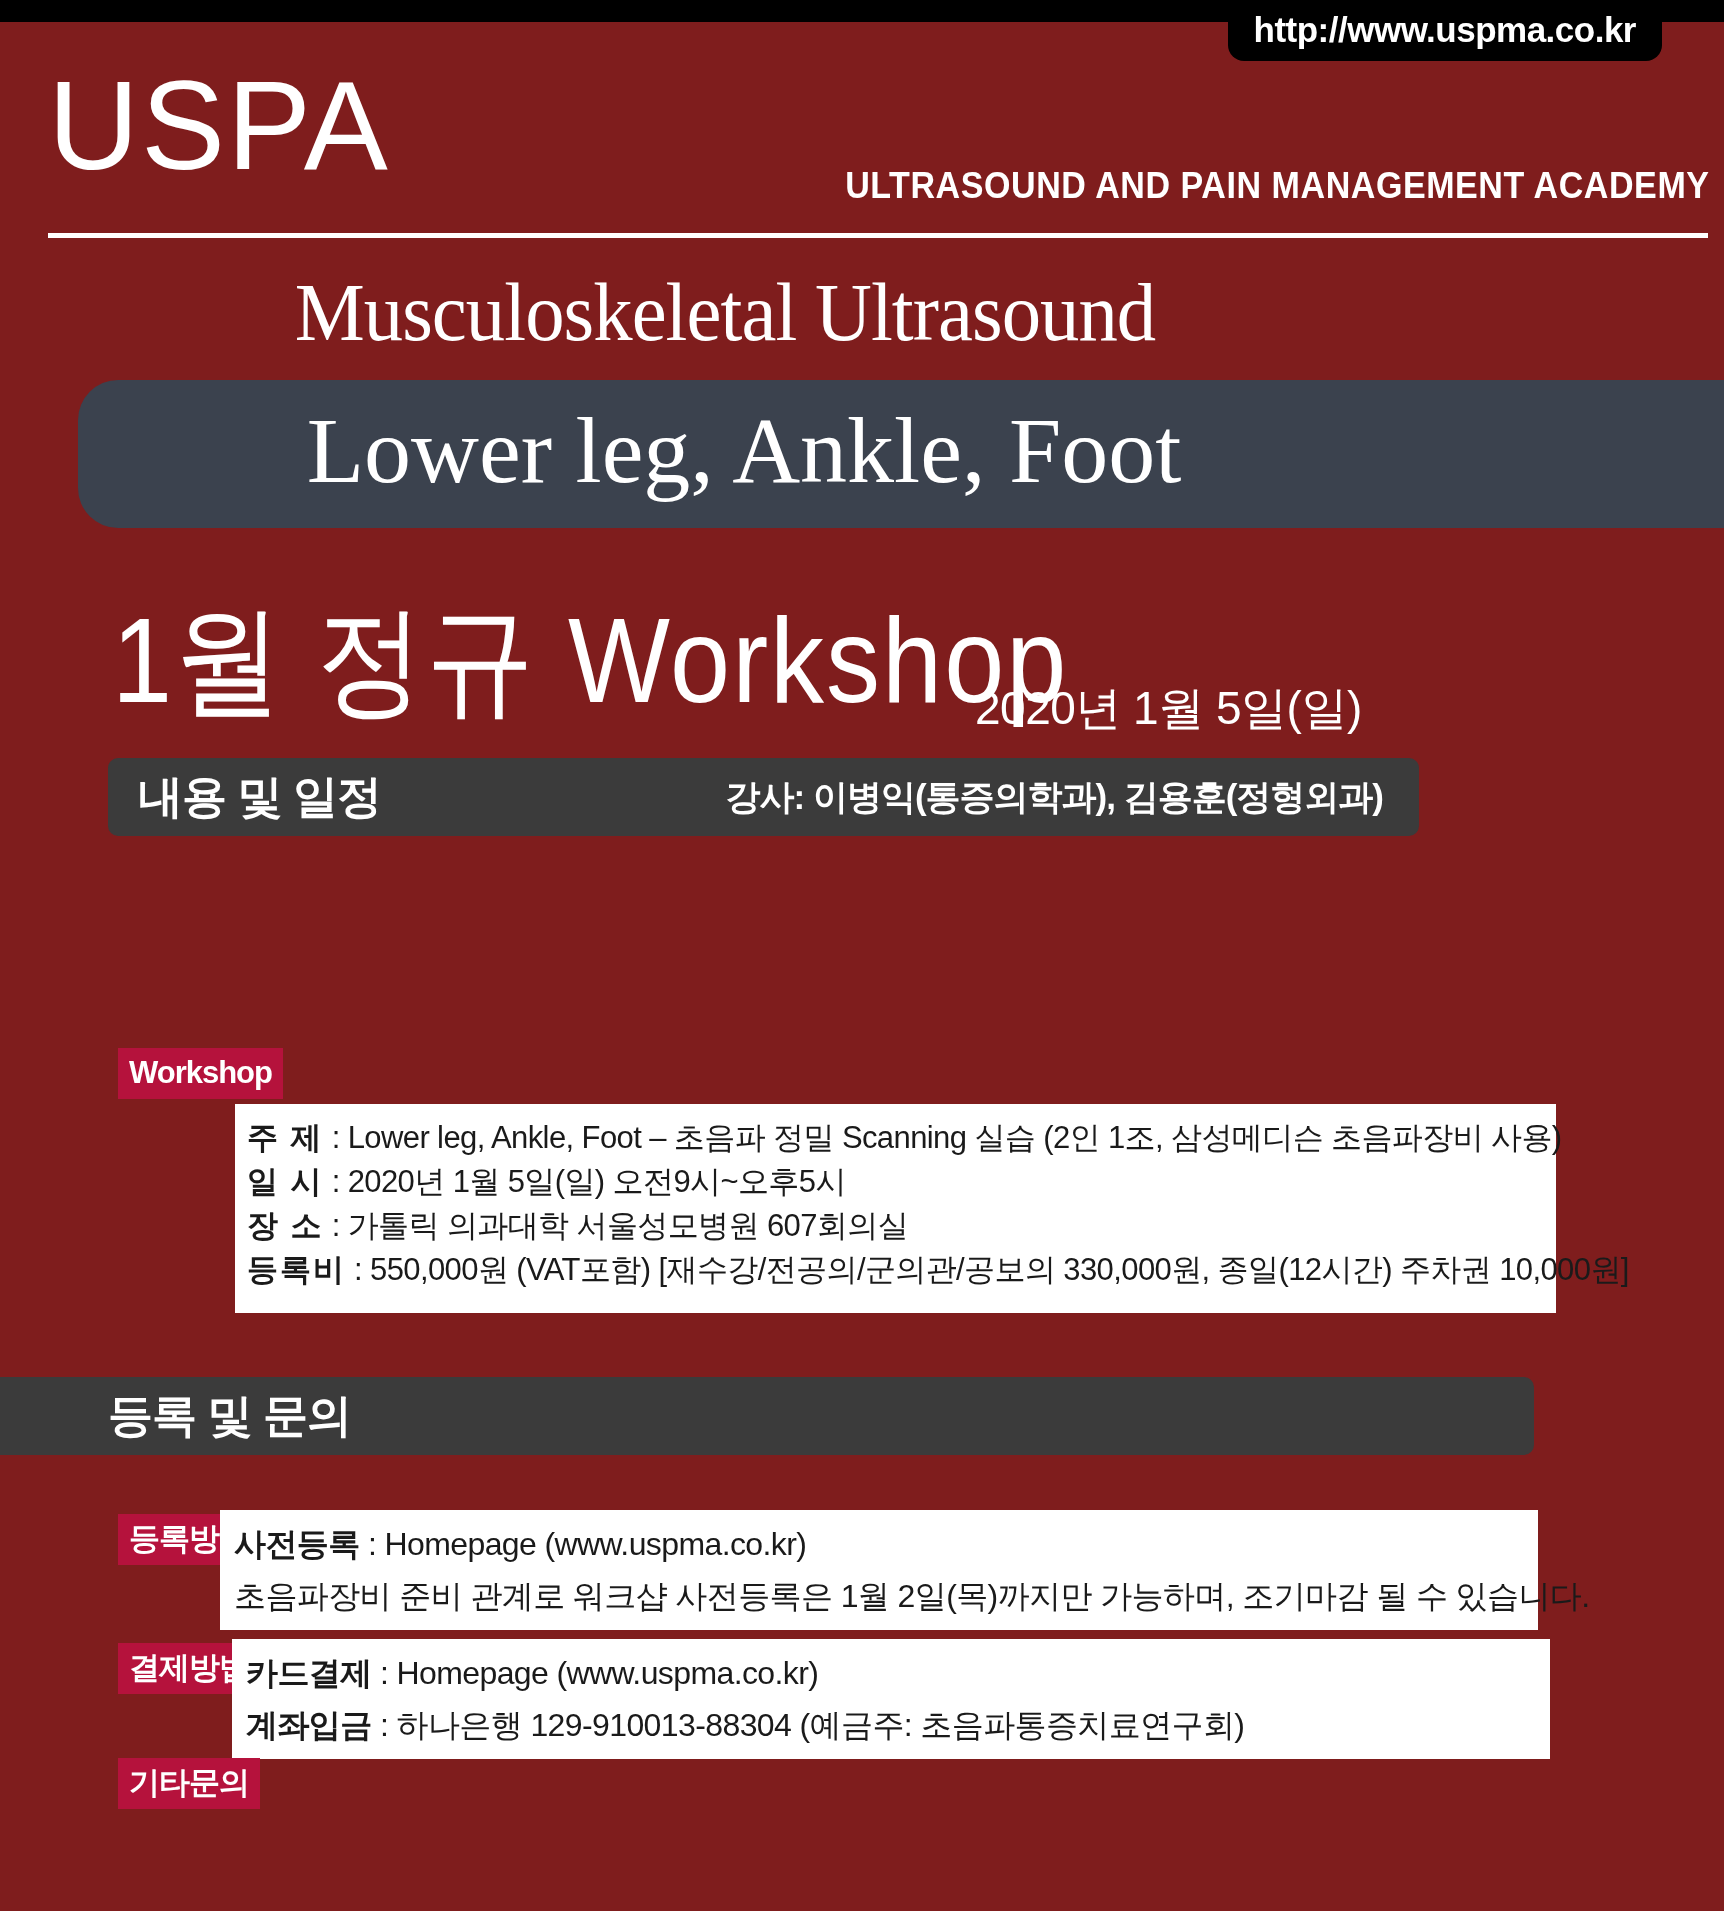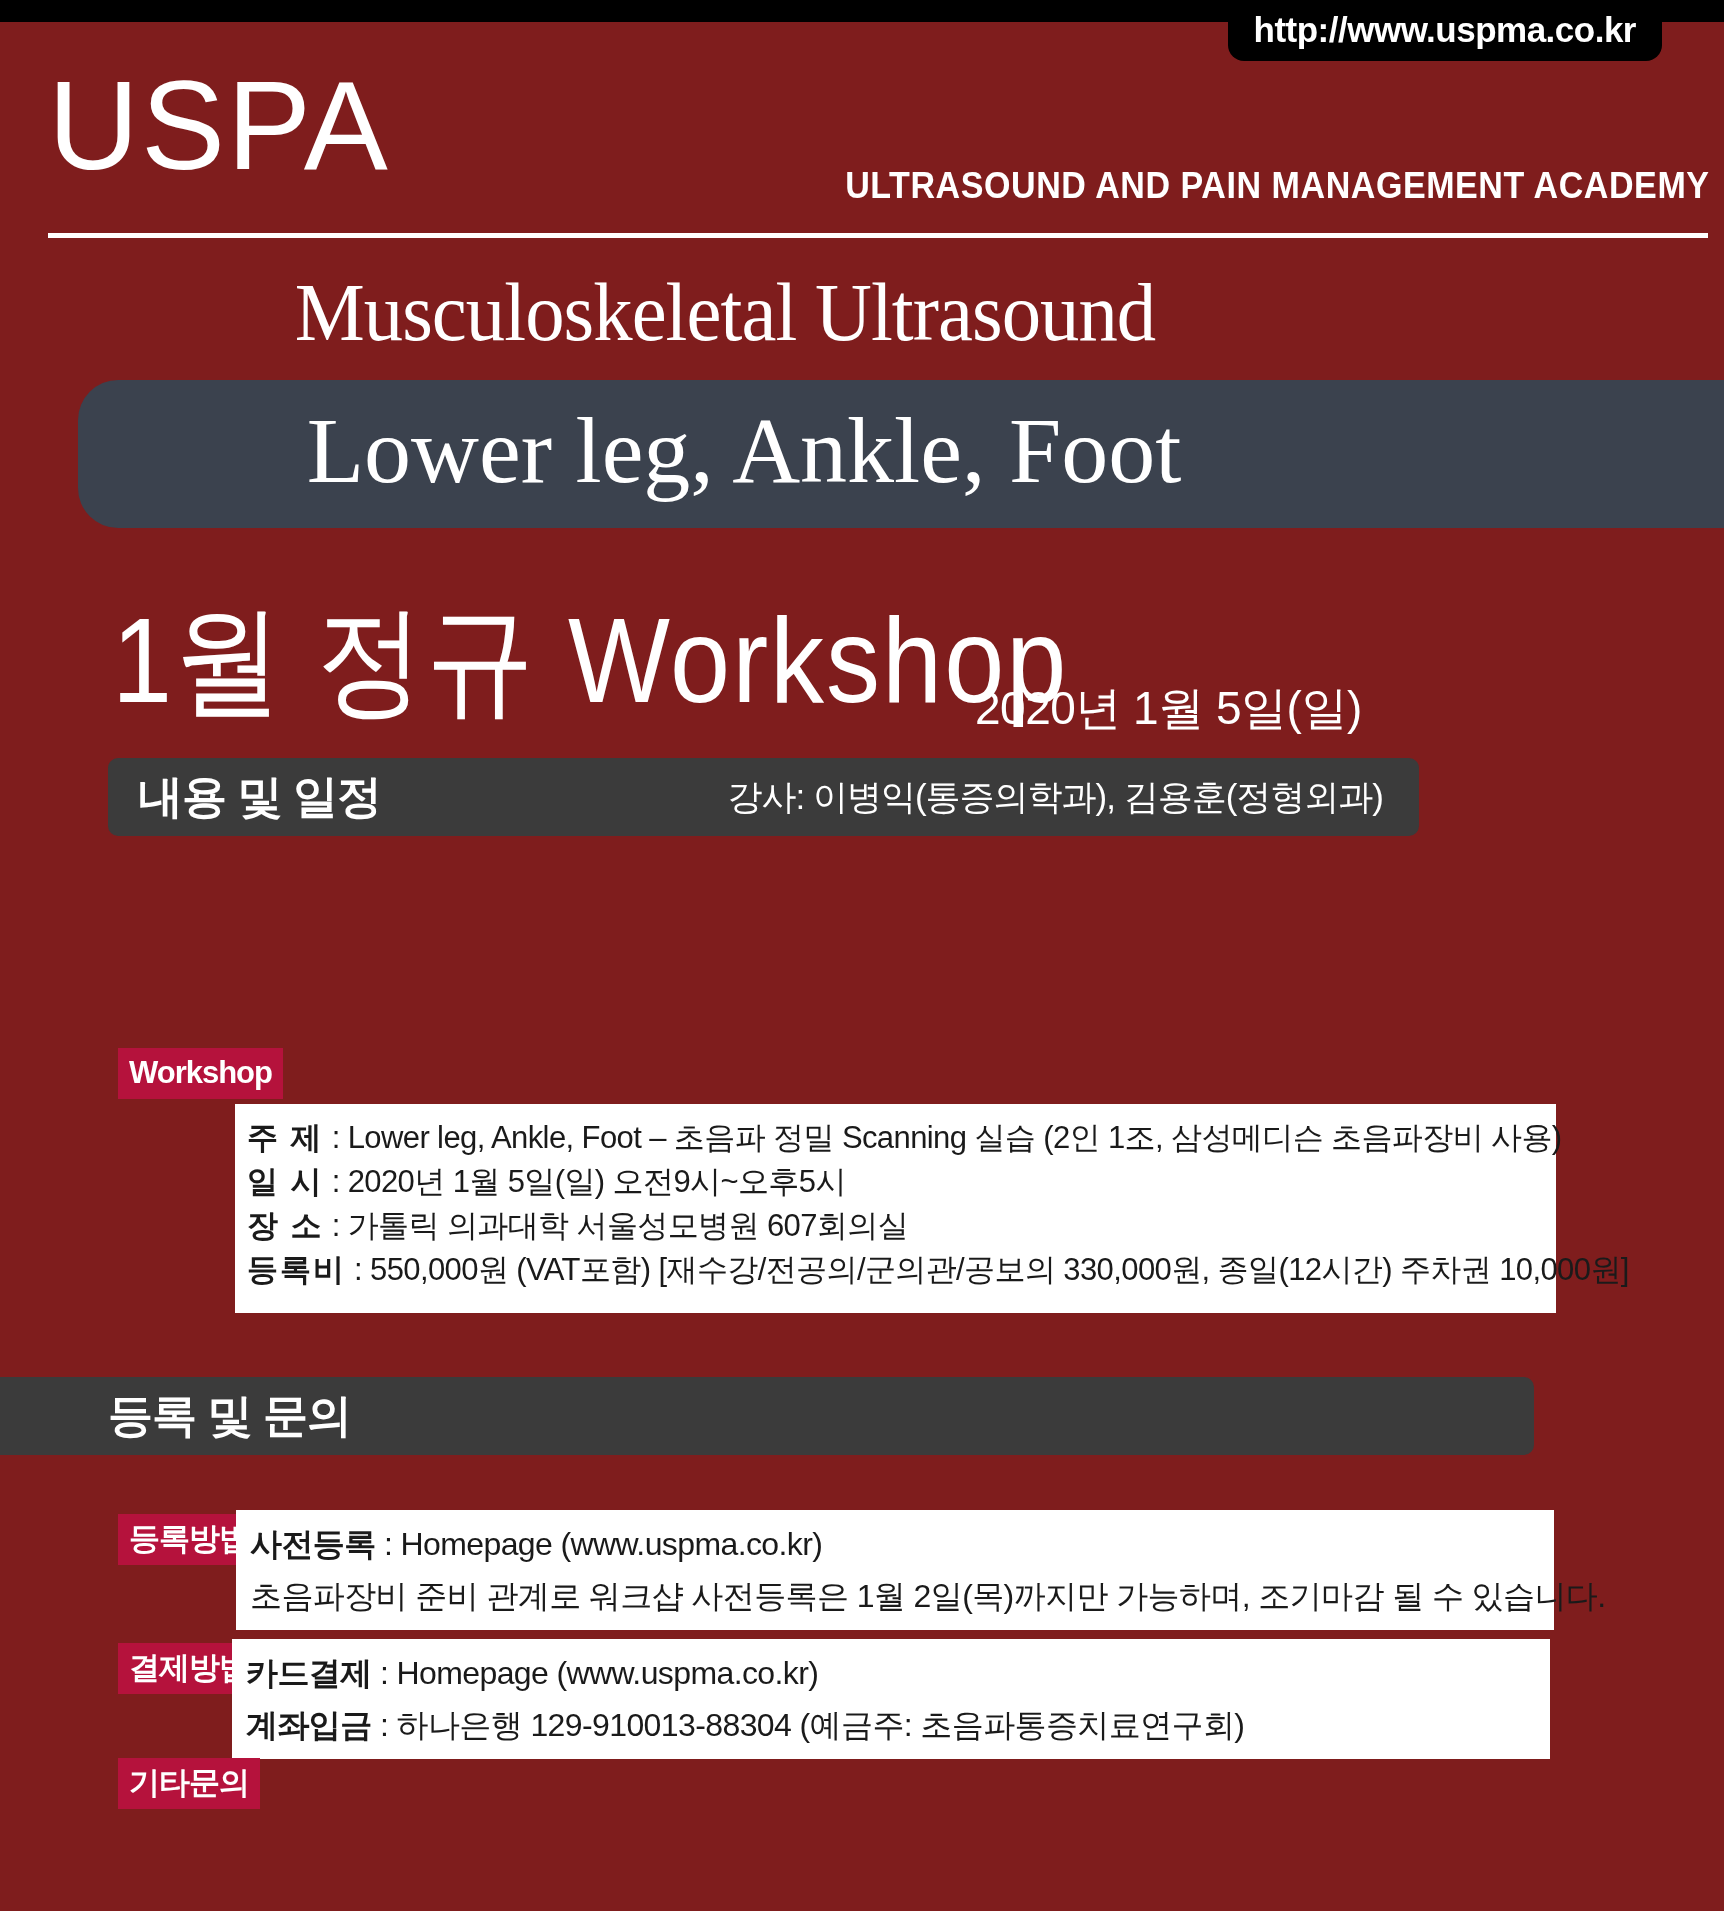--- a/index.html
+++ b/index.html
@@ -153,21 +153,21 @@
   .section-pill .sec-title {
     color: #ffffff;
     font-size: 45px;
     font-weight: 700;
     letter-spacing: -1px;
     white-space: nowrap;
   }
   .section-pill .sec-right {
     color: #ffffff;
     font-size: 35px;
-    font-weight: 400;
+    font-weight: 700;
     letter-spacing: -1px;
     white-space: nowrap;
     margin-left: auto;
   }
 
   #pill-schedule {
     left: 108px;
     top: 758px;
     width: 1245px;
     height: 78px;
@@ -218,21 +218,21 @@
     padding: 9px 11px 11px 11px;
     white-space: nowrap;
     text-align: center;
   }
   #badge-workshop { left: 118px; top: 1048px; }
   #badge-reg      { left: 118px; top: 1514px; }
   #badge-pay      { left: 118px; top: 1643px; }
   #badge-etc      { left: 118px; top: 1758px; }
 
   #box-reg {
-    left: 236px;
+    left: 220px;
     top: 1510px;
     width: 1318px;
     height: 112px;
     padding: 8px 0 0 0;
   }
   #box-pay {
     left: 232px;
     top: 1639px;
     width: 1318px;
     height: 112px;

